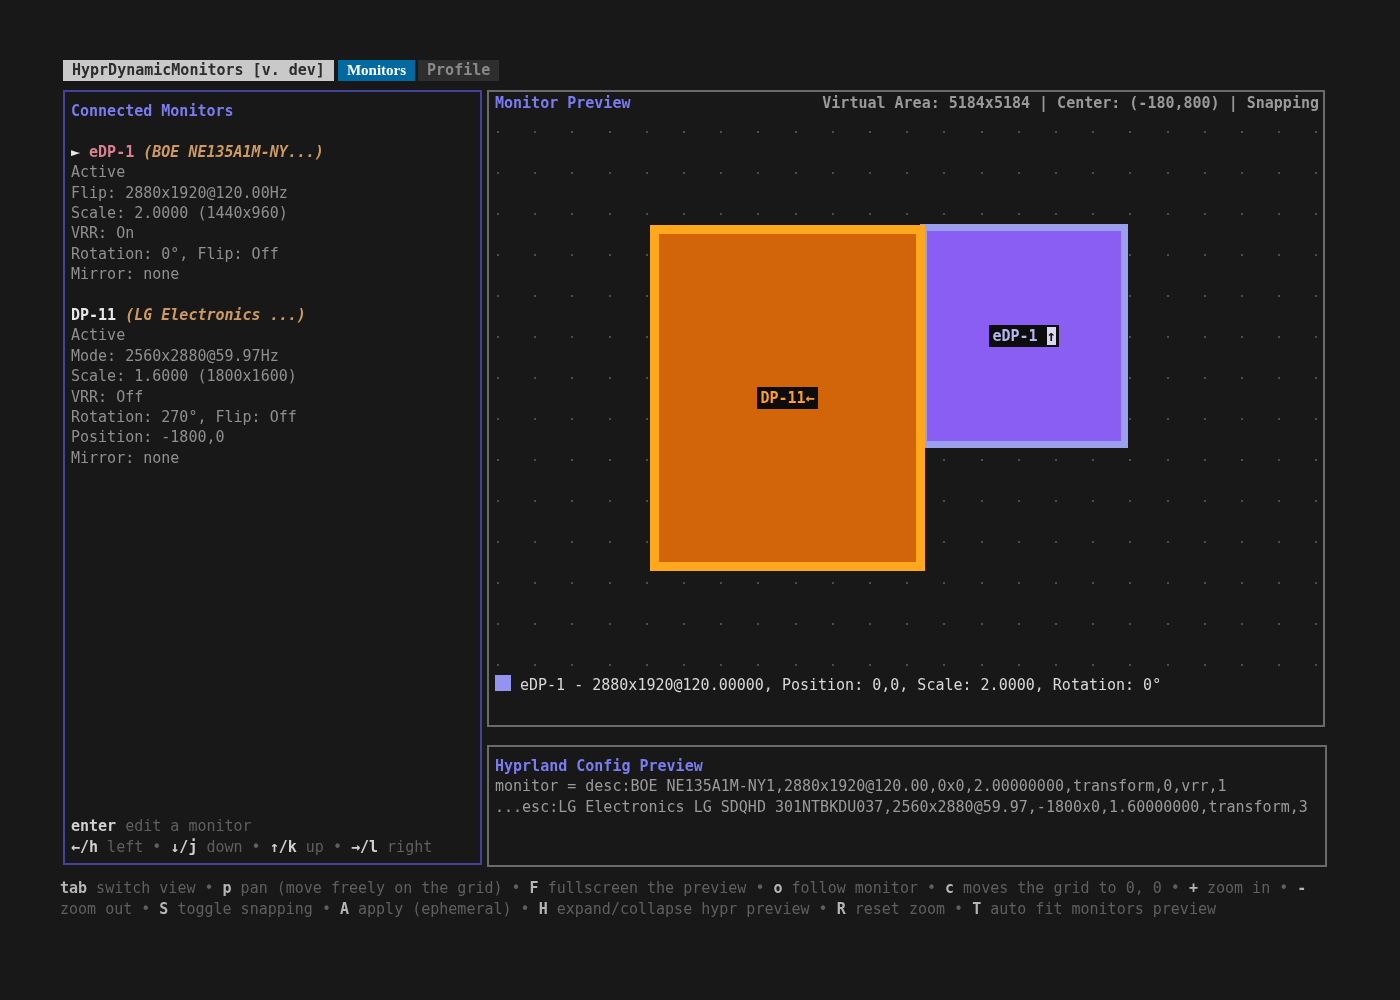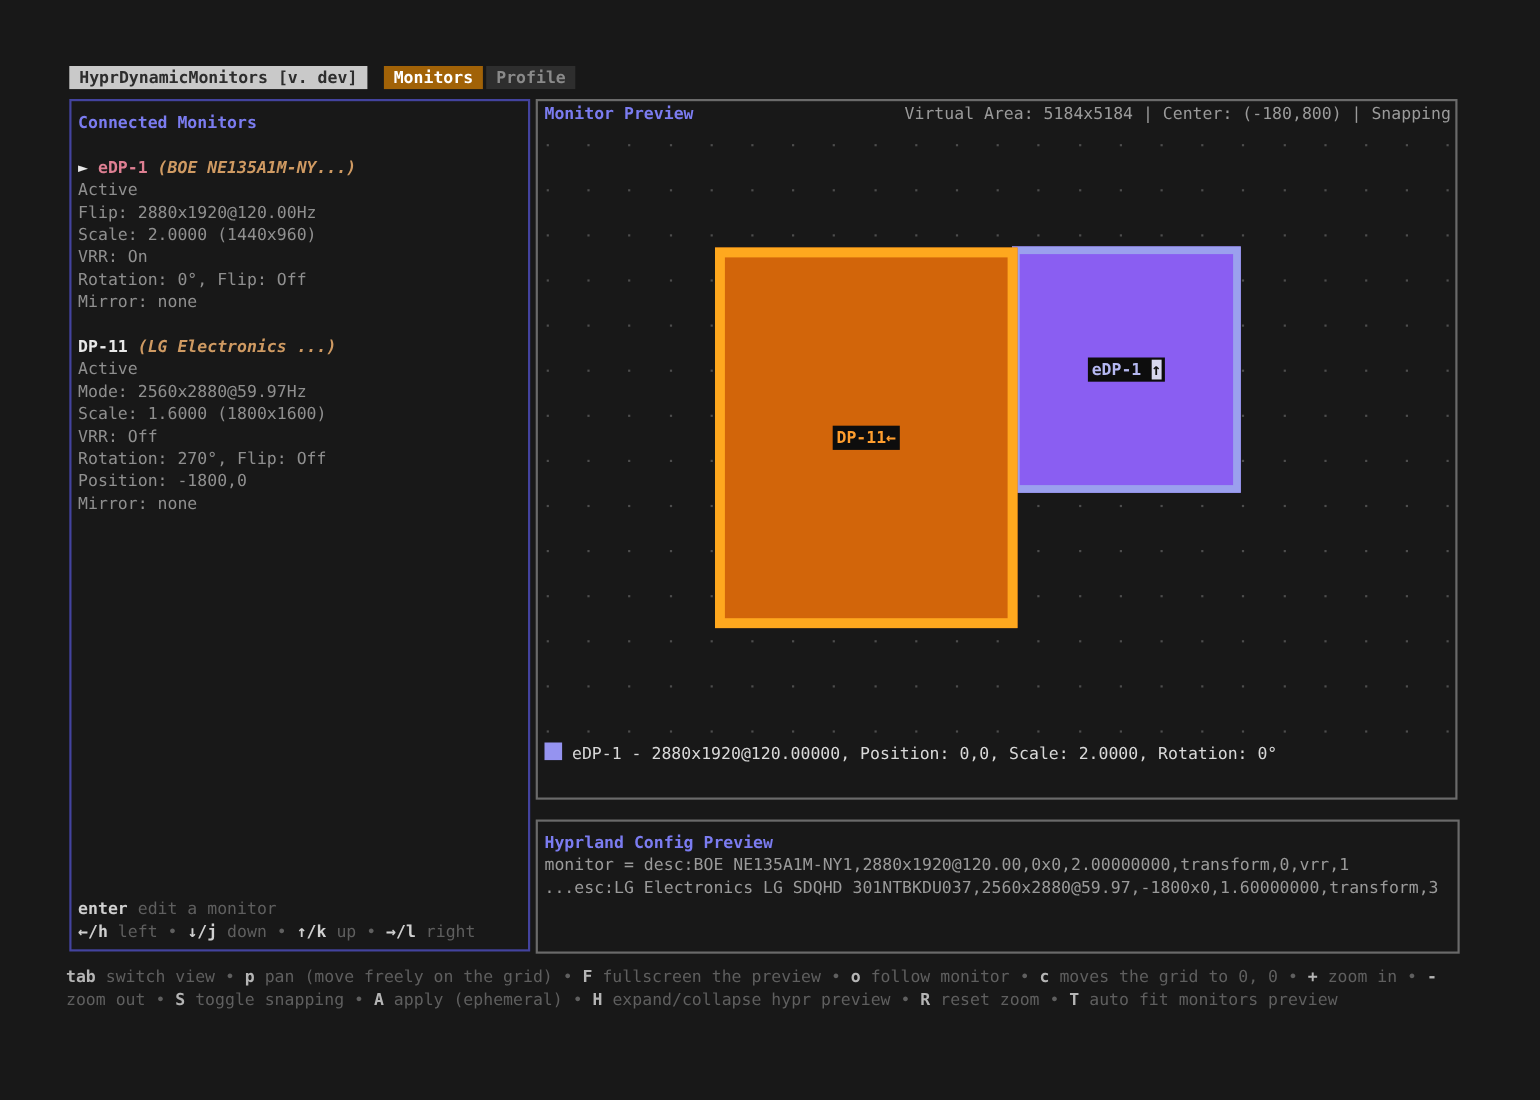--- a/index.html
+++ b/index.html
@@ -3,21 +3,21 @@
 <meta charset="utf-8">
 <style>
   * { margin:0; padding:0; box-sizing:border-box; }
   html,body { width:1400px; height:1000px; background:#181818; overflow:hidden; }
   body { font-family:"DejaVu Sans Mono", monospace; font-size:15px; color:#8f8f8f; position:relative; }
 
   
   .tabbar { position:absolute; left:63px; top:60px; height:21px; display:flex; }
   .app-title { background:#c9c9c9; color:#2d2d2d; font-weight:bold; line-height:21px; padding:0 9px; }
   .tab { line-height:21px; padding:0 9px; font-weight:bold; cursor:default; }
-  .tab-active { background:#a16207; color:#ffffff; margin-left:15px; }
+  .tab-active { background:#0369a1; color:#ffffff; margin-left:4px;font-family:Liberation Serif, serif; }
   .tab-idle { background:#2e2e2e; color:#8a8a8a; margin-left:3px; }
 
   
   .panel { position:absolute; border:2px solid #6a6a6a; background:#181818; }
   .left-panel { left:63px; top:90px; width:419px; height:775px; border-color:#43439e; }
   .preview-panel { left:487px; top:90px; width:838px; height:637px; }
   .config-panel { left:487px; top:745px; width:840px; height:122px; overflow:hidden; }
   .panel-title { color:#7b7cf0; font-weight:bold; line-height:20.4px; }
 
   
@@ -31,21 +31,21 @@
   .mon-name.selected { color:#de7f92; }
   .mon-desc { color:#cf9a62; font-style:italic; font-weight:bold; }
   .help { position:absolute; left:6px; right:4px; bottom:6px; }
   .help-line { line-height:20.4px; white-space:pre; color:#5f5f5f; }
   .help-line .key { color:#d0d0d0; font-weight:bold; }
 
   
   .preview-header { position:absolute; left:6px; right:4px; top:1px; height:20.4px; }
   .preview-header .panel-title { position:absolute; left:0; top:0; }
   .preview-status { position:absolute; right:0; top:0; color:#9a9a9a; line-height:20.4px;
-                    white-space:nowrap; overflow:hidden; max-width:520px; direction:rtl; }
+                    white-space:nowrap; overflow:hidden; max-width:520px; direction:rtl;font-weight:bold; }
   .preview-status bdi { direction:ltr; unicode-bidi:isolate; }
   .canvas { position:absolute; left:0; top:0; width:834px; height:633px; overflow:hidden; }
   .grid-dot { position:absolute; width:2px; height:2px; background:#4d4d4d; z-index:1; }
   .mon-rect { position:absolute; display:flex; align-items:center; justify-content:center; }
   .mon-label { background:#0d0d0d; font-weight:bold; padding:1px 3px; line-height:20px; white-space:pre; }
   .mon-label .arrow-inv { background:#d8d8f0; color:#121212; }
   .legend { position:absolute; left:6px; top:583px; }
   .legend-row { display:flex; height:20.5px; }
   .legend-swatch { width:16px; height:16px; margin-right:9px; flex:0 0 auto; }
   .legend-text { color:#d8d8d8; white-space:pre; line-height:20.5px; }

